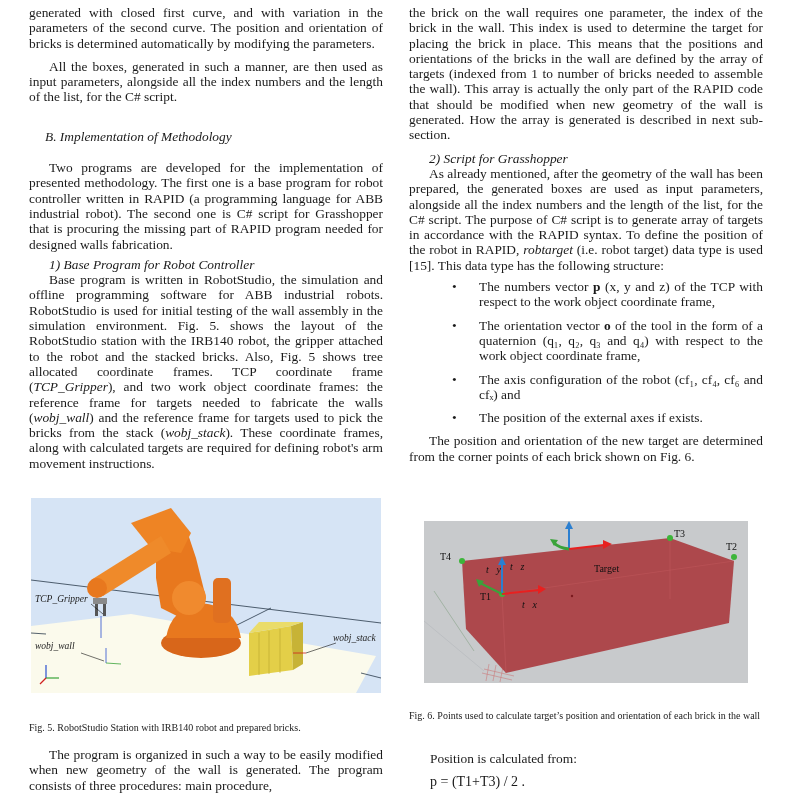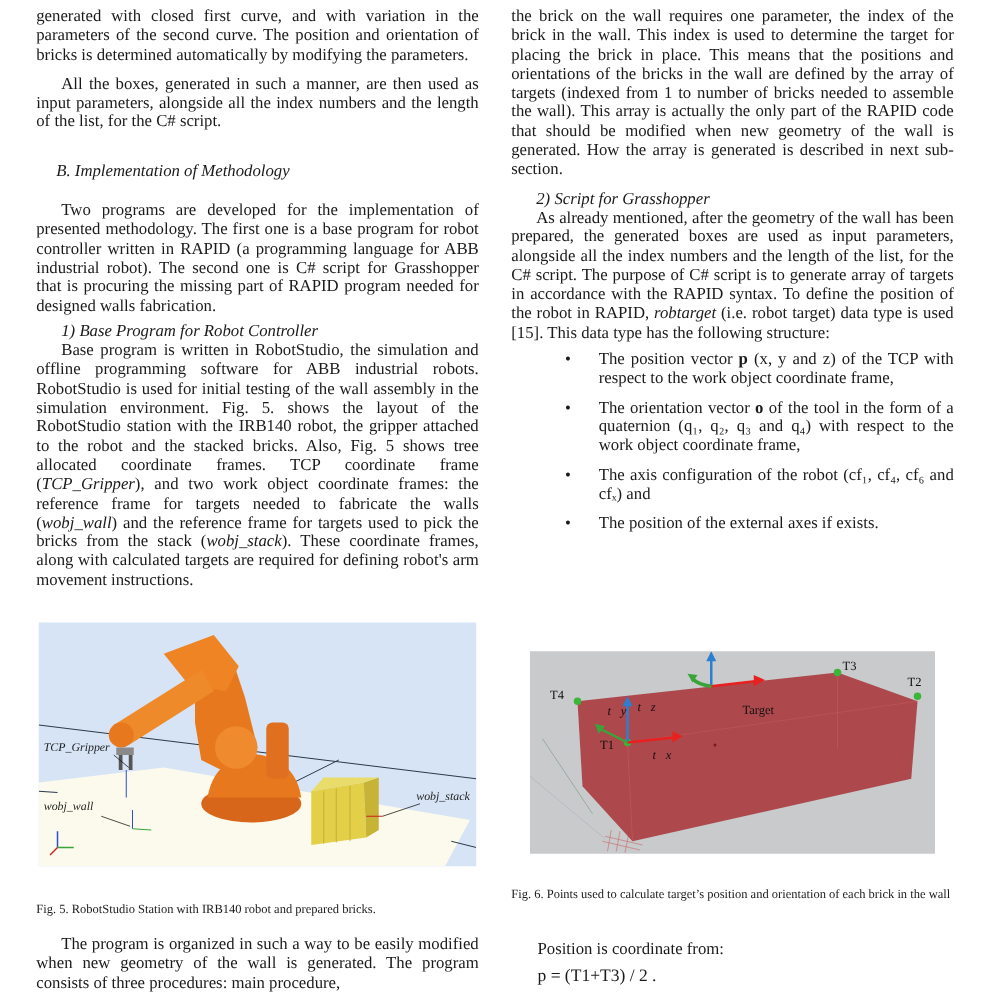--- a/index.html
+++ b/index.html
@@ -95,25 +95,26 @@
 <div class="col col-left" style="top:747px;">
   <p class="indent">The program is organized in such a way to be easily modified when new geometry of the wall is generated. The program consists of three procedures: main procedure,</p>
 </div>
 
 <div class="col col-right" style="top:5px;">
   <p>the brick on the wall requires one parameter, the index of the brick in the wall. This index is used to determine the target for placing the brick in place. This means that the positions and orientations of the bricks in the wall are defined by the array of targets (indexed from 1 to number of bricks needed to assemble the wall). This array is actually the only part of the RAPID code that should be modified when new geometry of the wall is generated. How the array is generated is described in next sub-section.</p>
   <div class="gap"></div>
   <p class="sub-heading">2)  Script for Grasshopper</p>
   <p class="indent"><span>As already mentioned, after the geometry of the wall has been prepared, the generated boxes are used as input parameters, alongside all the index numbers and the length of the list, for the C# script. The purpose of C# script is to generate array of targets in accordance with the RAPID syntax. To define the position of the robot in RAPID, </span><i>robtarget</i><span> (i.e. robot target) data type is used [15]. This data type has the following structure:</span></p>
   <ul class="bullets">
-    <li><span class="dot">•</span><span>The position vector </span><b>p</b><span> (x, y and z) of the TCP with respect to the work object coordinate frame,</span></li>
+    <li><span class="dot">•</span><span>The numbers vector </span><b>p</b><span> (x, y and z) of the TCP with respect to the work object coordinate frame,</span></li>
     <li><span class="dot">•</span><span>The orientation vector </span><b>o</b><span> of the tool in the form of a quaternion (q₁, q₂, q₃ and q₄) with respect to the work object coordinate frame,</span></li>
     <li><span class="dot">•</span><span>The axis configuration of the robot (cf₁, cf₄, cf₆ and cfₓ) and</span></li>
     <li><span class="dot">•</span><span>The position of the external axes if exists.</span></li>
   </ul>
+  <p class="indent">The position and orientation of the new target are determined from the corner points of each brick shown on Fig. 6.</p>
 </div>
 
 <div class="fig" style="left:424px; top:521px; width:324px; height:162px; background:#c8cacc;">
   <svg width="324" height="162" viewBox="0 0 324 162">
 
     <line x1="10" y1="70" x2="50" y2="130" stroke="#7a9a7a" stroke-width="0.5"></line>
     <line x1="0" y1="100" x2="60" y2="150" stroke="#b0b4b8" stroke-width="0.5"></line>
 
     <polygon points="38,40 246,17 310,40 305,102 82,152 42,108" fill="#a8353a" fill-opacity="0.88"></polygon>
     <line x1="38" y1="40" x2="310" y2="40" stroke="#8a2a2e" stroke-width="0"></line>
@@ -153,14 +154,14 @@
   <span class="t-label" style="left:56px; top:70px;">T1</span>
   <span class="t-label" style="left:250px; top:7px;">T3</span>
   <span class="t-label" style="left:302px; top:20px;">T2</span>
   <span class="t-label" style="left:170px; top:42px;">Target</span>
   <span class="t-label" style="left:86px; top:40px; font-style:italic;text-align:center;">t⃗z</span>
   <span class="t-label" style="left:62px; top:43px; font-style:italic;">t⃗y</span>
   <span class="t-label" style="left:98px; top:78px; font-style:italic;">t⃗x</span>
 </div>
 <div class="caption" style="left:409px; top:710px; width:360px;">Fig. 6.   Points used to calculate target’s position and orientation of each brick in the wall</div>
 
-<div class="eq-intro" style="left:430px; top:751px;">Position is coordinate from:</div>
+<div class="eq-intro" style="left:430px; top:751px;">Position is calculated from:</div>
 <div class="eq" style="left:430px; top:774px;text-align:center;">p = (T1+T3) / 2 .</div>
 
 </body></html>

